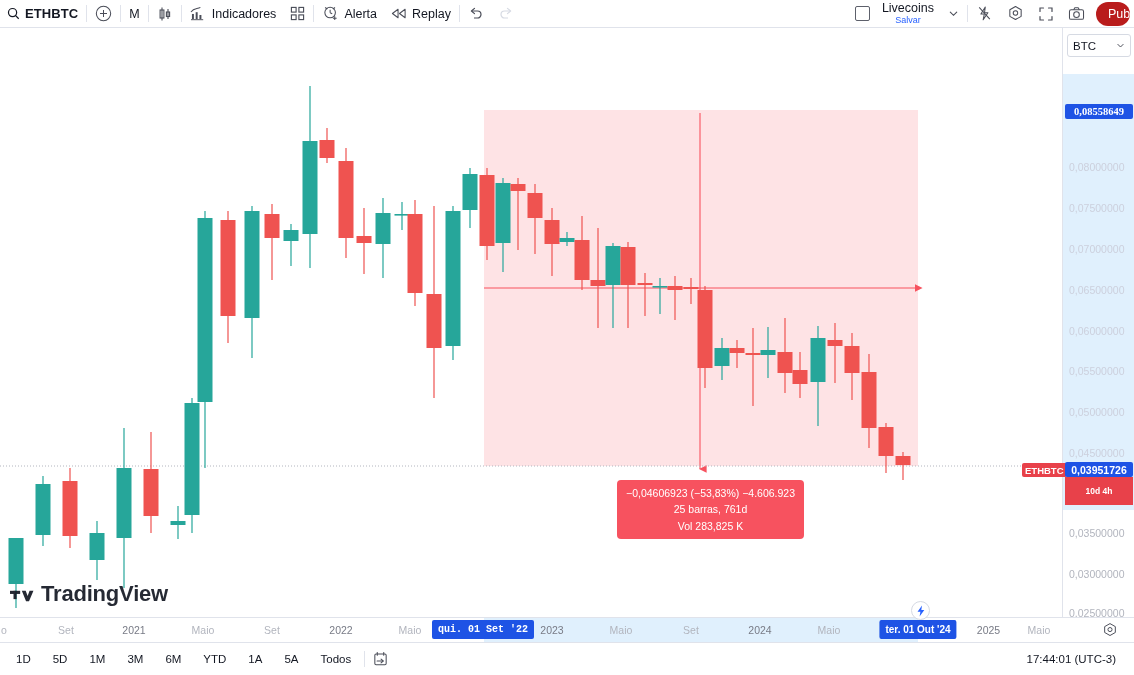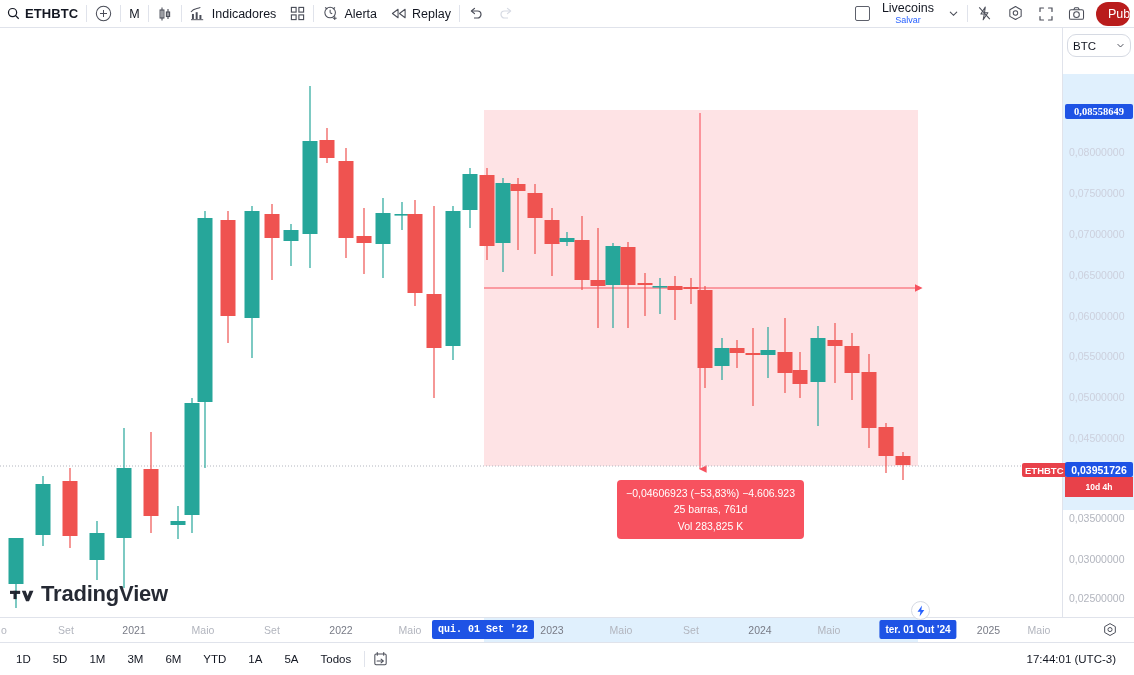--- a/index.html
+++ b/index.html
@@ -70,38 +70,38 @@
     width: 72px; height: 589px;
     border-left: 1px solid #e0e3eb;
     background: #ffffff;
   }
   .ps-selection {
     position: absolute; left: 0; right: 0; top: 46px; height: 436px;
     background: rgba(33,150,243,.14);
   }
   .sym-select {
     position: absolute; top: 6px; left: 4px; width: 64px; height: 23px;
-    border: 1px solid #d6dae3; border-radius: 9px; background:#fff;
+    border: 1px solid #d6dae3; border-radius: 3px; background:#fff;
     display:flex; align-items:center; padding: 0 5px;
     font-size: 11.5px; color:#131722; cursor: pointer;
   }
   .sym-select .sv { flex: 1; }
   .ps-label {
     position: absolute; left: 6px;
-    font-size: 10.5px; color: #b2b5be; white-space: nowrap;
+    font-size: 10.5px; color: #b2b5be; white-space: nowrap; margin-top: 15px;
   }
   .ps-label.dim { color: #ccd0dd; }
   .cur-badge {
     position: absolute; left: 2px; right: 1px; height: 15px;
     background: #1e53e5; color:#fff; font-size:10.5px; font-weight:bold;
     display:flex; align-items:center; justify-content:center;
     border-radius: 2px;
   }
   .countdown-badge {
-    position: absolute; left: 2px; right: 1px; height: 20px;
+    position: absolute; left: 2px; right: 1px; height: 28px;
     background: #e8414a; color:#fff; font-size:8.5px; font-weight:bold;
     display:flex; align-items:center; justify-content:center;
   }
   .series-tag {
     position: absolute; height: 14px; padding: 0 3px;
     background: #e8414a; color: #fff; font-size: 9.5px; font-weight: bold;
     display:flex; align-items:center; border-radius:2px;
   }
 
   

